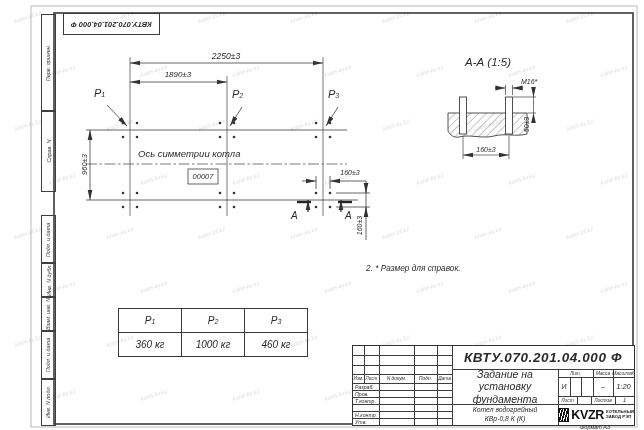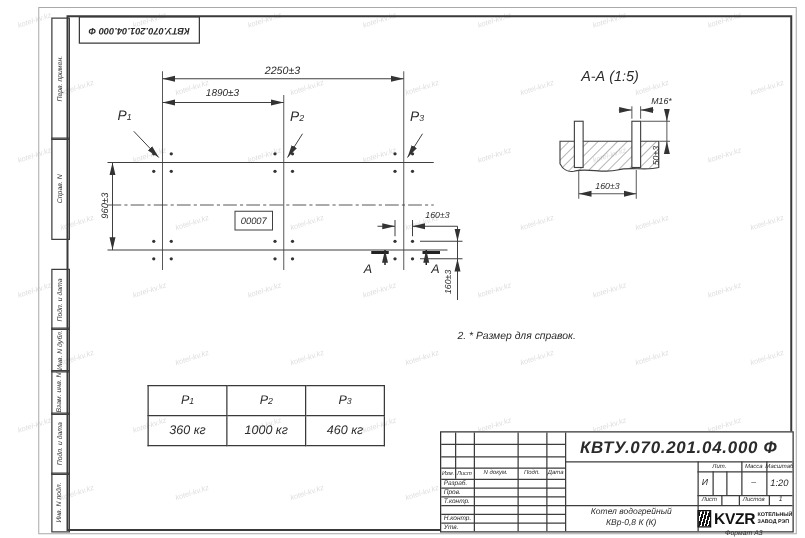--- a/index.html
+++ b/index.html
@@ -235,20 +235,21 @@
       <span>Инв. N подл.</span>
     </div>
 
   <div class="stamp">
     <span>КВТУ.070.201.04.000 Ф</span>
   </div>
 
   <div class="txt ctr" style="left:196px;top:51px;width:60px;font-size:8.5px">2250±3</div>
   <div class="txt ctr" style="left:150px;top:70px;width:56px;font-size:8px">1890±3</div>
   <div class="txt ctr rotccw" style="left:66px;top:160px;width:36px;font-size:7.5px">960±3</div>
+  <div class="txt" style="left:138px;top:148px;font-size:9.5px">Ось симметрии котла</div>
   <div class="txt ctr" style="left:188px;top:170px;width:30px;height:13px;font-size:7.5px">00007</div>
 
   <div class="txt plabel" style="left:94px;top:87px"><span>P</span><span class="sub">1</span></div>
   <div class="txt plabel" style="left:232px;top:88px"><span>P</span><span class="sub">2</span></div>
   <div class="txt plabel" style="left:328px;top:88px"><span>P</span><span class="sub">3</span></div>
 
   <div class="txt ctr" style="left:328px;top:169px;width:44px;font-size:7px">160±3</div>
   <div class="txt ctr rotccw" style="left:339px;top:222px;width:40px;font-size:7px">160±3</div>
   <div class="txt" style="left:291px;top:210px;font-size:10px">А</div>
   <div class="txt" style="left:345px;top:210px;font-size:10px">А</div>
@@ -314,20 +315,21 @@
     <div class="tc ctr" style="left:26px;top:28px;width:35px;height:9px;font-size:4.8px">N докум.</div>
     <div class="tc ctr" style="left:61px;top:28px;width:23px;height:9px;font-size:4.8px">Подп.</div>
     <div class="tc ctr" style="left:84px;top:28px;width:15px;height:9px;font-size:4.8px">Дата</div>
 
     <div class="tc" style="left:2px;top:38px;font-size:5.2px">Разраб.</div>
     <div class="tc" style="left:2px;top:45px;font-size:5.2px">Пров.</div>
     <div class="tc" style="left:2px;top:52px;font-size:5.2px">Т.контр.</div>
     <div class="tc" style="left:2px;top:66px;font-size:5.2px">Н.контр.</div>
     <div class="tc" style="left:2px;top:73px;font-size:5.2px">Утв.</div>
 
+    <div class="tc ctr" style="left:99px;top:23px;width:106px;height:35px;font-size:10.5px;line-height:1.2">Задание на установку фундамента</div>
 
     <div class="tc ctr" style="left:205px;top:23px;width:35px;height:8px;font-size:4.8px">Лит.</div>
     <div class="tc ctr" style="left:240px;top:23px;width:20px;height:8px;font-size:4.8px">Масса</div>
     <div class="tc ctr" style="left:260px;top:23px;width:21px;height:8px;font-size:4.8px">Масштаб</div>
     <div class="tc ctr" style="left:205px;top:31px;width:12px;height:19px;font-size:7px">И</div>
     <div class="tc ctr" style="left:240px;top:31px;width:20px;height:19px;font-size:7px">–</div>
     <div class="tc ctr" style="left:260px;top:31px;width:21px;height:19px;font-size:7.5px">1:20</div>
 
     <div class="tc ctr" style="left:205px;top:50px;width:19px;height:8px;font-size:4.8px">Лист</div>
     <div class="tc ctr" style="left:238px;top:50px;width:24px;height:8px;font-size:4.8px">Листов</div>

